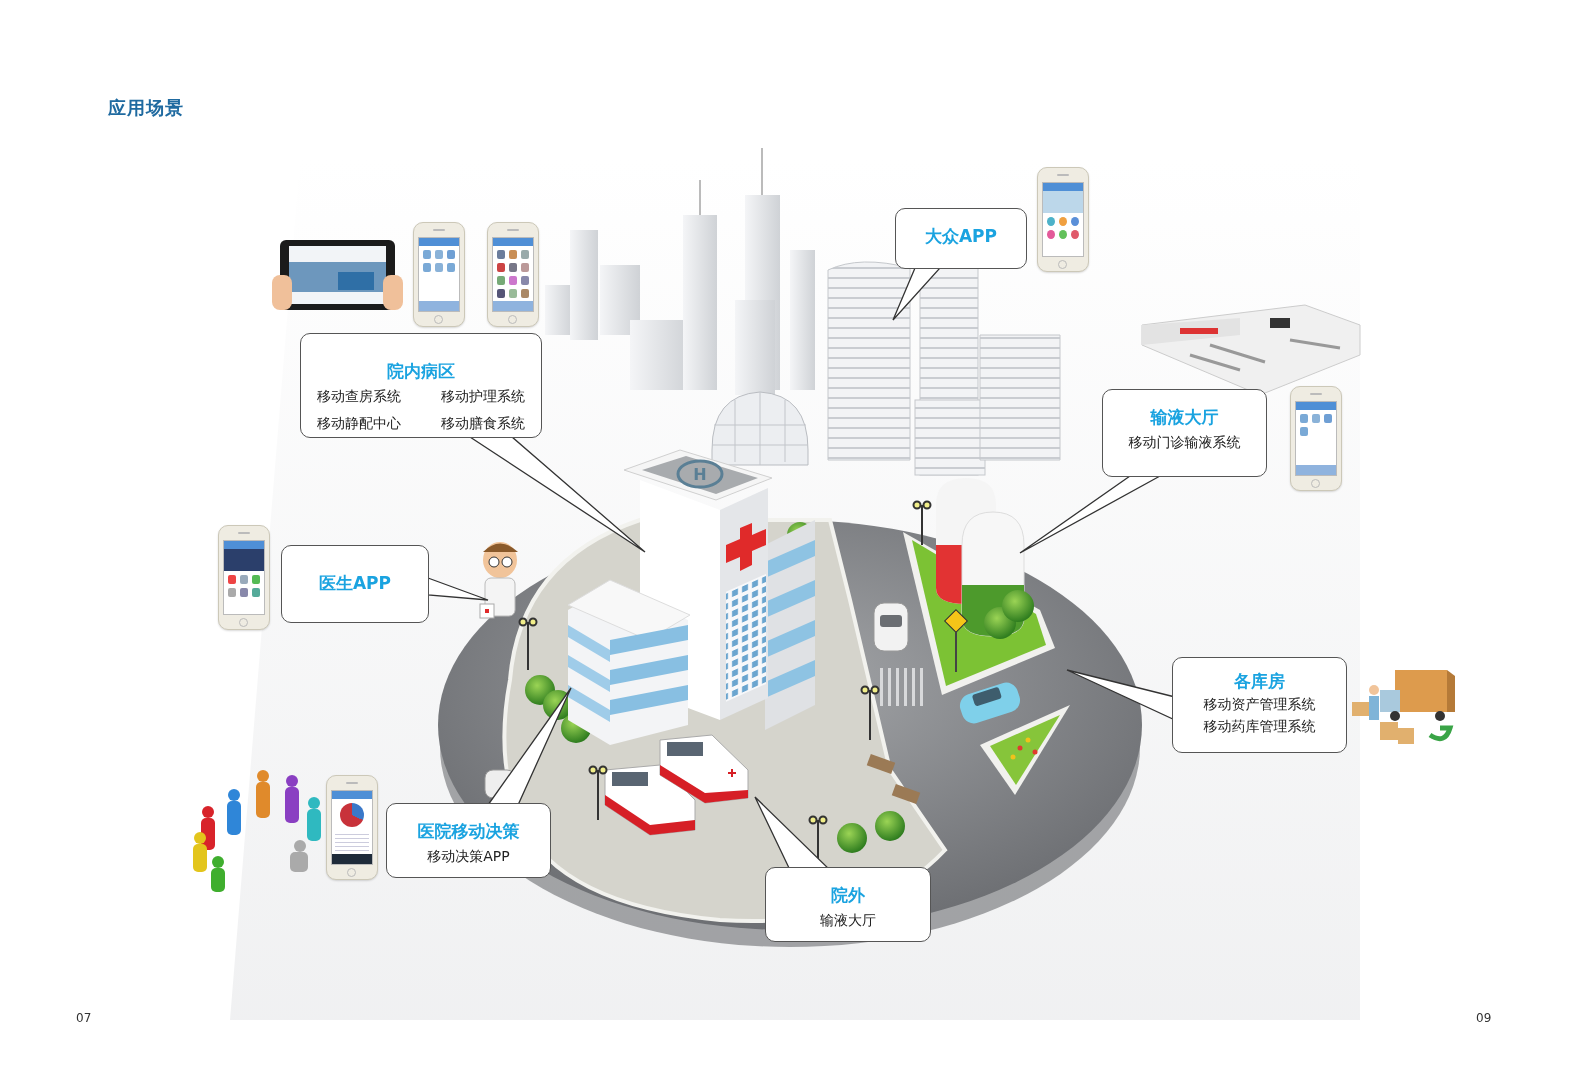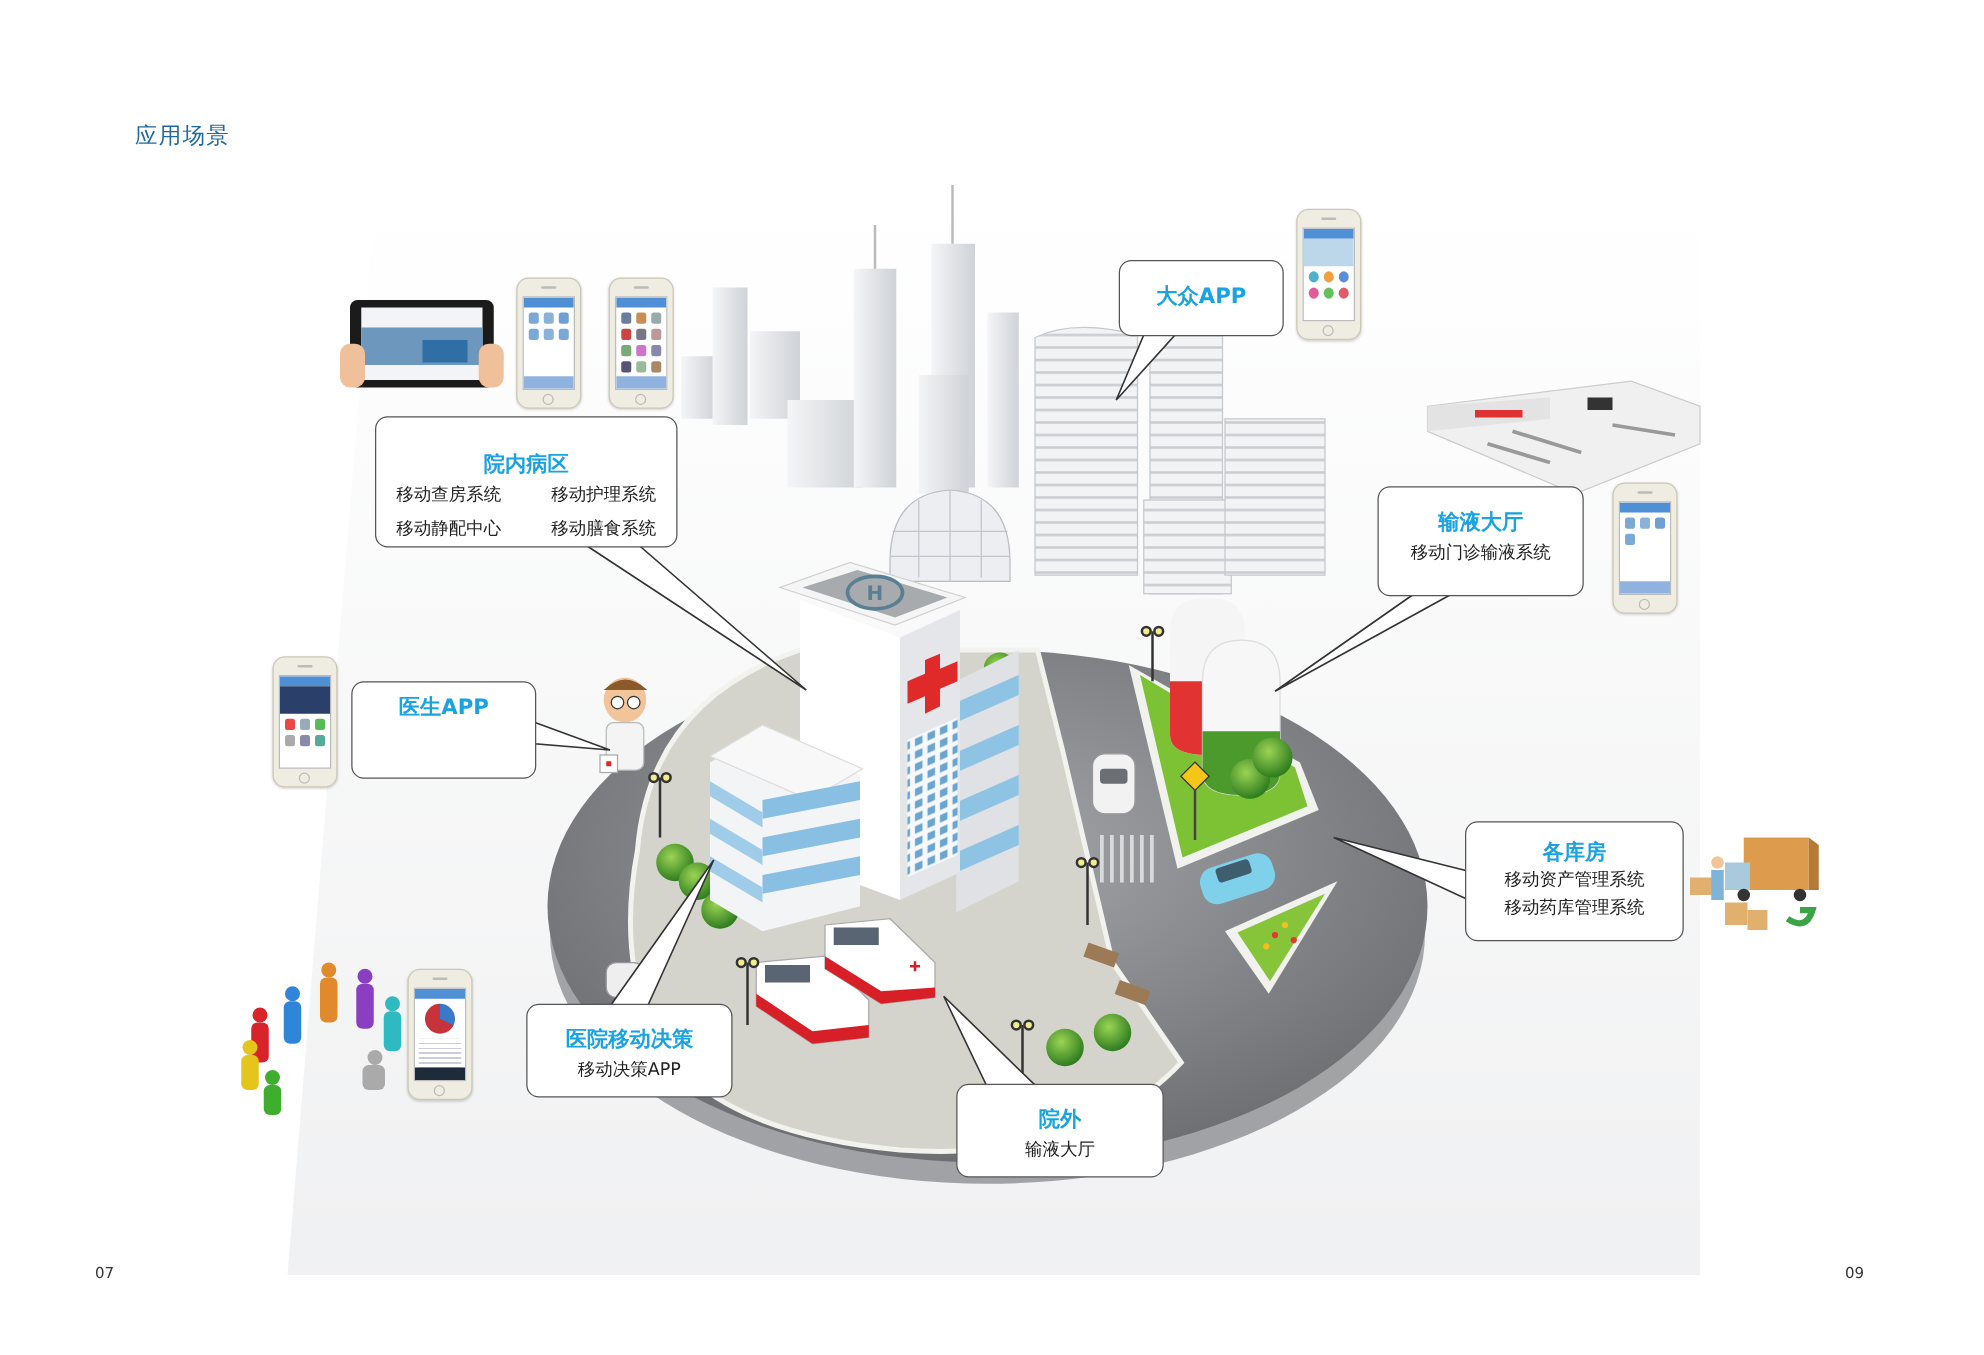--- a/index.html
+++ b/index.html
@@ -1,19 +1,19 @@
 <!DOCTYPE html>
 <html><head>
 <meta charset="utf-8">
 <style>
   * { box-sizing: border-box; margin: 0; padding: 0; }
   html, body { width: 1587px; height: 1084px; background: #ffffff; overflow: hidden; }
   body { position: relative; font-family: "DejaVu Sans", "Liberation Sans", sans-serif; color: #222; }
 
-  .section-title { position: absolute; left: 108px; top: 96px; font-size: 18px; font-weight: normal; color: #1f6aa0; letter-spacing: 1px; }
+  .section-title { position: absolute; left: 108px; top: 96px; font-size: 18px; font-weight: bold; color: #1f6aa0; letter-spacing: 1px; }
   .page-num { position: absolute; top: 1011px; font-size: 12px; color: #333; }
   .page-left { left: 76px; }
   .page-right { left: 1476px; }
 
   .scene { position: absolute; left: 0; top: 0; width: 1587px; height: 1084px; }
   .scene svg { position: absolute; left: 0; top: 0; }
 
   .callout { position: absolute; background: #fff; border: 1.5px solid #555; border-radius: 10px; text-align: center; z-index: 5; }
   .callout .ct { color: #1aa3e0; font-weight: bold; font-size: 17px; }
   .callout .cs { color: #222; font-size: 14px; line-height: 27px; gap: 12px; }
@@ -383,31 +383,31 @@
 
 <div class="callout" style="left:895px;top:208px;width:132px;height:61px;padding-top:16px;">
   <div class="ct">大众APP</div>
 </div>
 
 <div class="callout" style="left:1102px;top:389px;width:165px;height:88px;padding-top:16px;">
   <div class="ct">输液大厅</div>
   <div class="cs">移动门诊输液系统</div>
 </div>
 
-<div class="callout" style="left:281px;top:545px;width:148px;height:78px;padding-top:8px;">
+<div class="callout" style="left:281px;top:545px;width:148px;height:78px;padding-top:26px;">
   <div class="ct">医生APP</div>
 </div>
 
 <div class="callout" style="left:1172px;top:657px;width:175px;height:96px;padding-top:12px;">
   <div class="ct">各库房</div>
   <div class="cs" style="line-height:22px;">移动资产管理系统</div>
   <div class="cs" style="line-height:22px;">移动药库管理系统</div>
 </div>
 
-<div class="callout" style="left:386px;top:803px;width:165px;height:75px;padding-top:16px;margin-left:35px;">
+<div class="callout" style="left:386px;top:803px;width:165px;height:75px;padding-top:16px;">
   <div class="ct">医院移动决策</div>
   <div class="cs">移动决策APP</div>
 </div>
 
 <div class="callout" style="left:765px;top:867px;width:166px;height:75px;padding-top:16px;">
   <div class="ct">院外</div>
   <div class="cs">输液大厅</div>
 </div>
 
 <div class="page-num page-left">07</div>

